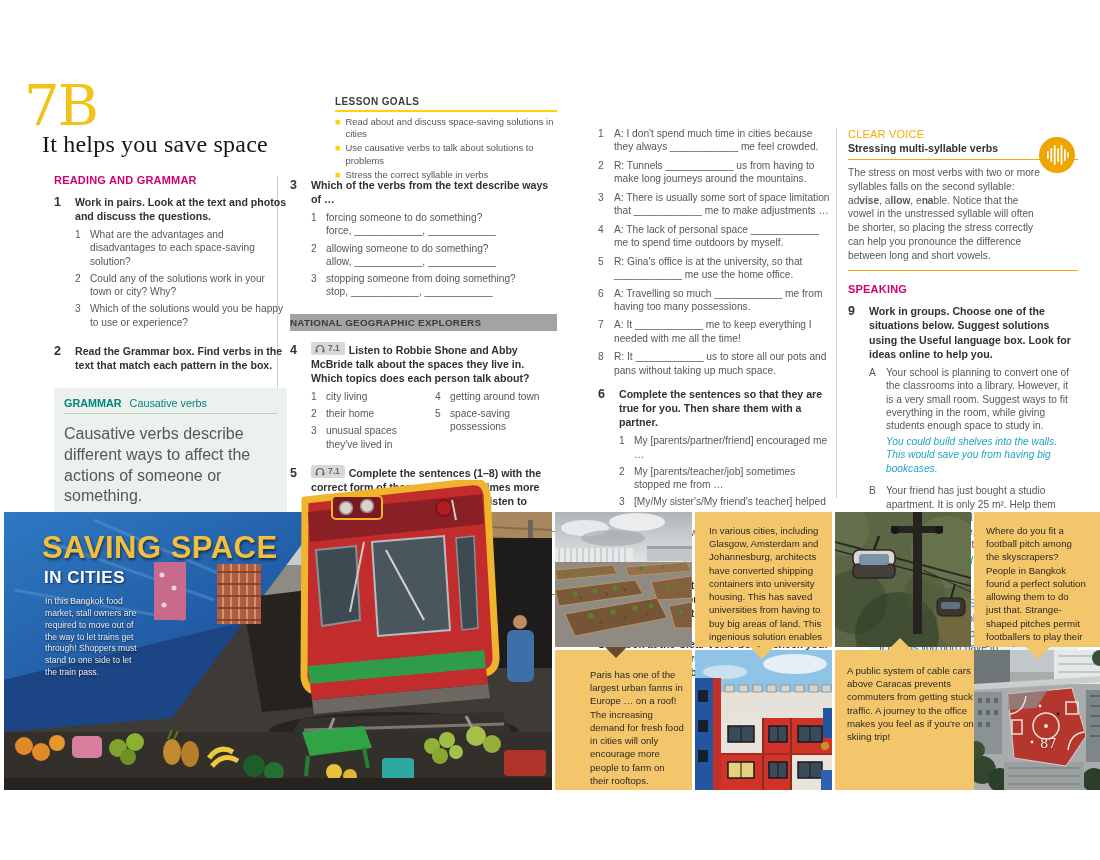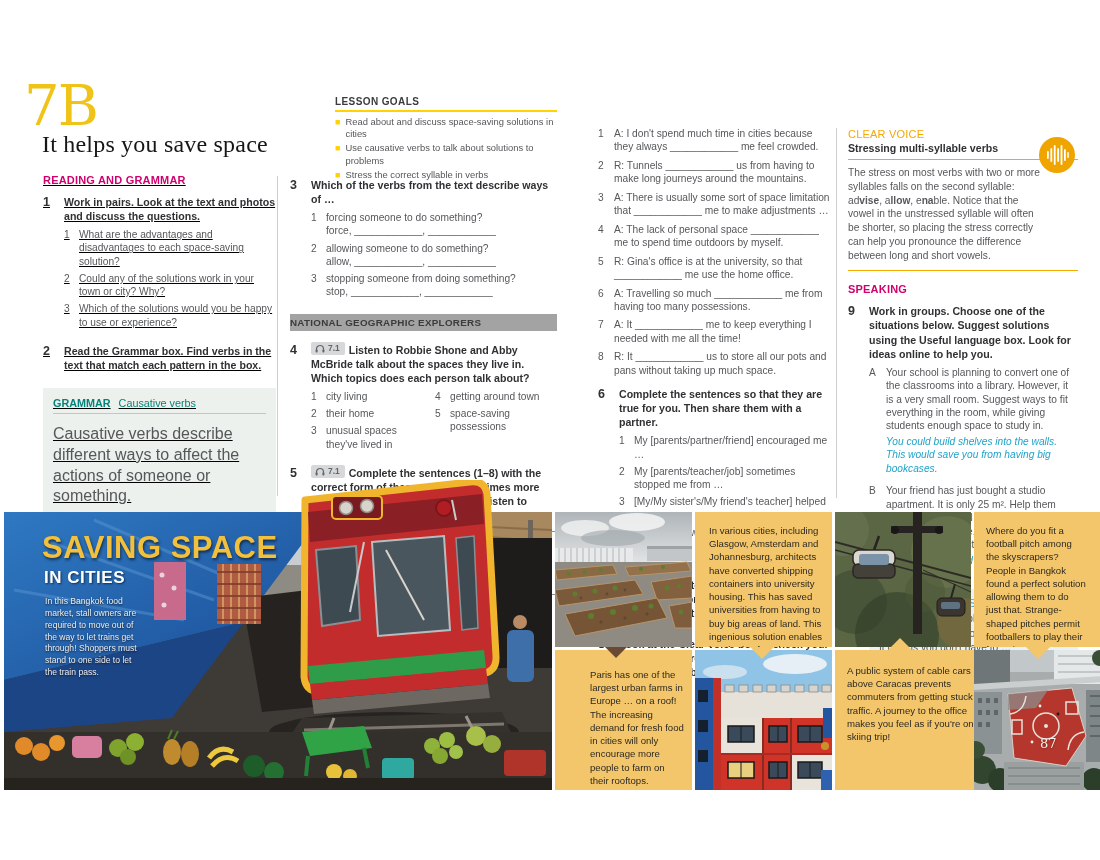--- a/index.html
+++ b/index.html
@@ -98,21 +98,21 @@
       </div>
     <div class="lg-item">
         <span class="lg-bullet">■</span>
         <span>Stress the correct syllable in verbs</span>
       </div>
   </div>
 
   <div class="vrule" style="left:277px;top:176px;height:320px;"></div>
   <div class="vrule" style="left:836px;top:128px;height:370px;"></div>
 
-  <div class="col" style="left:43px;top:174px;width:233px;text-decoration:underline;">
+  <div class="col" style="left:54px;top:174px;width:233px;">
     <div class="h-section">READING AND GRAMMAR</div>
 
     <div class="ex">
       <div class="ex-num">1</div>
       <div class="ex-body">
         <p class="instr">Work in pairs. Look at the text and photos and discuss the questions.</p>
         <div class="si">
             <span class="si-n">1</span>
             <span class="si-t">What are the advantages and disadvantages to each space-saving solution?</span>
           </div>

